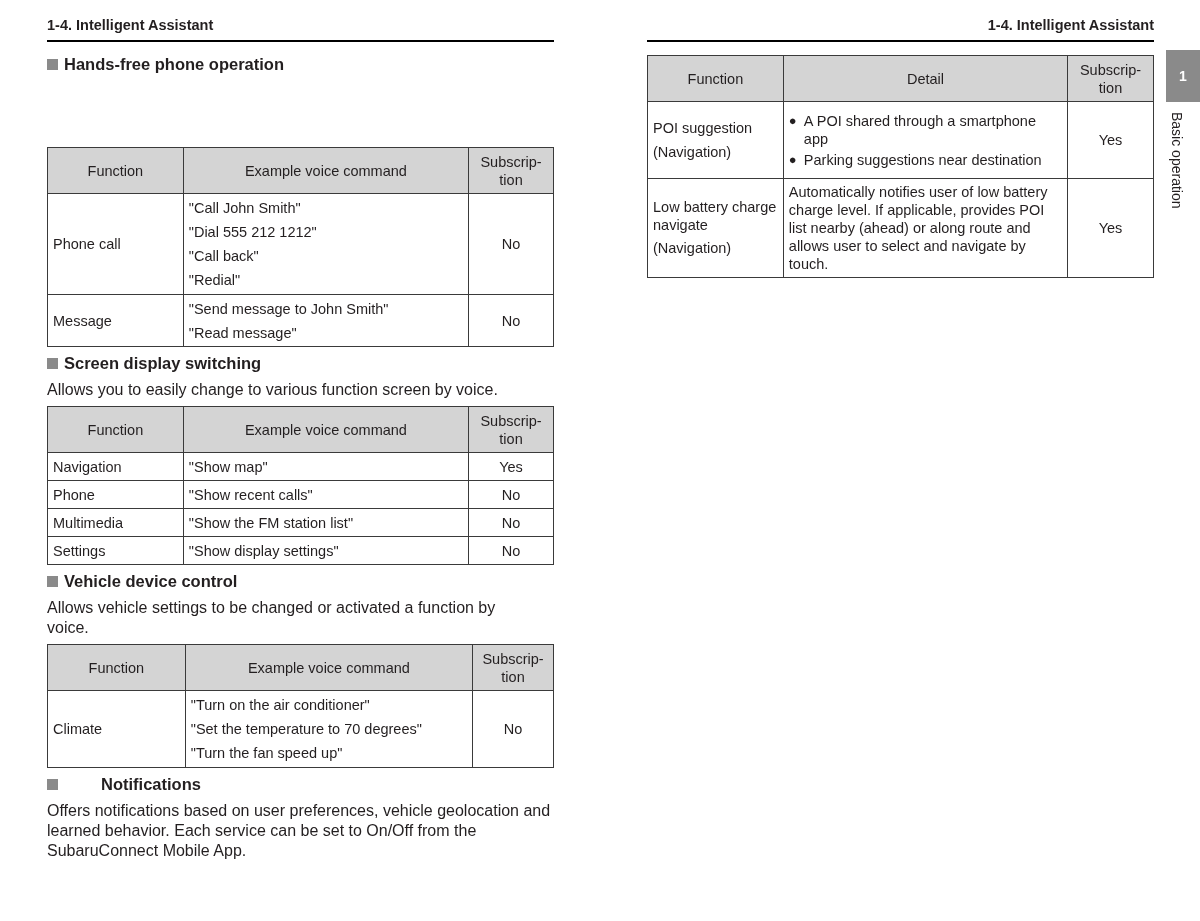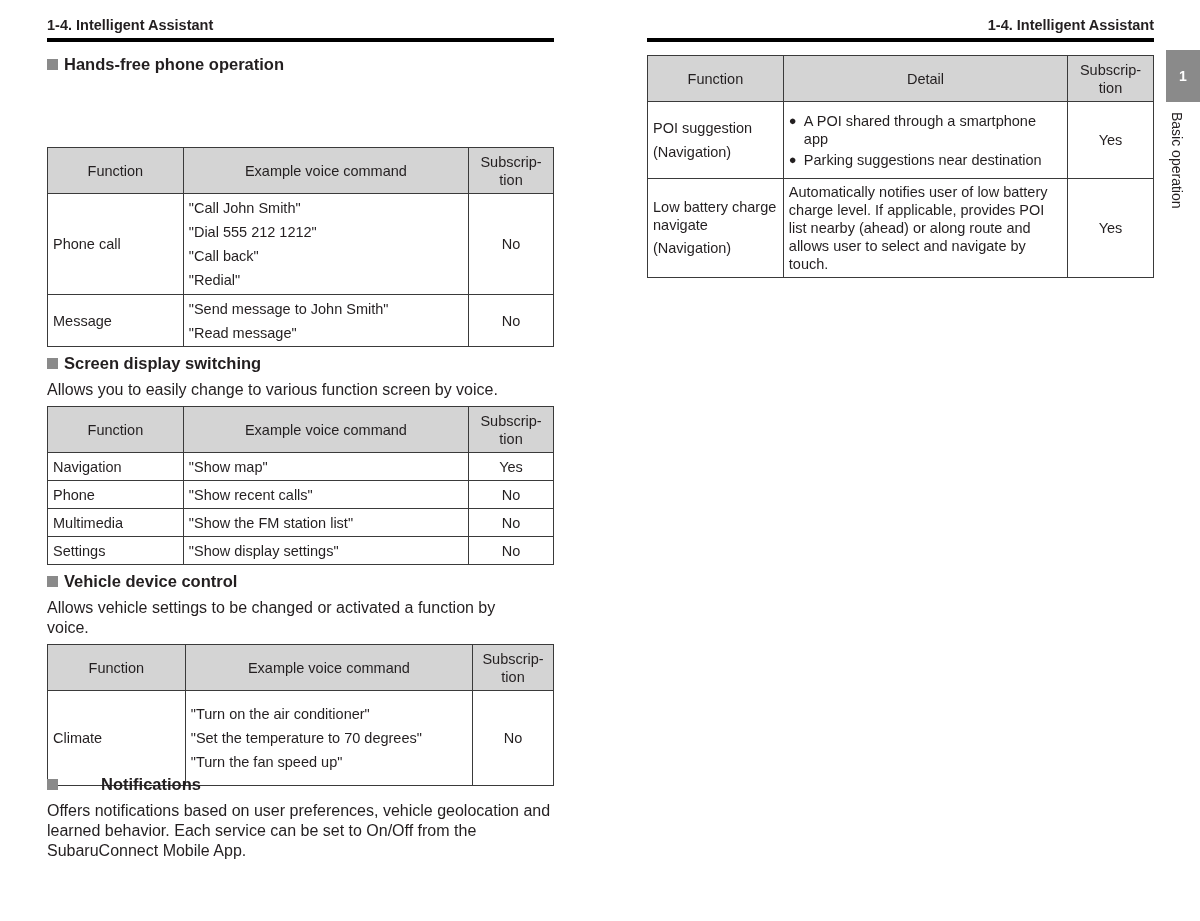--- a/index.html
+++ b/index.html
@@ -7,21 +7,21 @@
   body { font-family: "Liberation Sans", sans-serif; color: #231f20; position: relative; }
 
   .page { position: absolute; top: 0; height: 921px; }
   .page-left { left: 47px; width: 507px; }
   .page-right { left: 647px; width: 507px; }
 
   .running-head {
     position: absolute; top: 17px; left: 0; width: 507px;
     font-weight: bold; font-size: 14.5px;
     padding-bottom: 6px;
-    border-bottom: 4px solid #000000;
+    border-bottom: 2px solid #000000;
     height: 25px;
   }
   .page-right .running-head { text-align: right; }
 
   .section-title {
     position: absolute; left: 0;
     font-weight: bold; font-size: 16.5px;
     display: flex; align-items: center;
   }
   .sq { display: inline-block; width: 11px; height: 11px; background: #8a8a8a; margin-right: 6px; }
@@ -167,21 +167,21 @@
         <col style="width:288px">
         <col style="width:81px">
       </colgroup>
     <tbody>
         <tr>
       <th>Function</th>
       <th>Example voice command</th>
       <th>Subscrip-<br>tion</th>
     </tr>
     <tr>
-      <td style="height:95px;">Climate</td>
+      <td style="height:77px;">Climate</td>
       <td>
         <span class="cmd-line">"Turn on the air conditioner"</span>
         <span class="cmd-line">"Set the temperature to 70 degrees"</span>
         <span class="cmd-line">"Turn the fan speed up"</span>
       </td>
       <td class="center">No</td>
     </tr>
   </tbody>
     </table>
 

